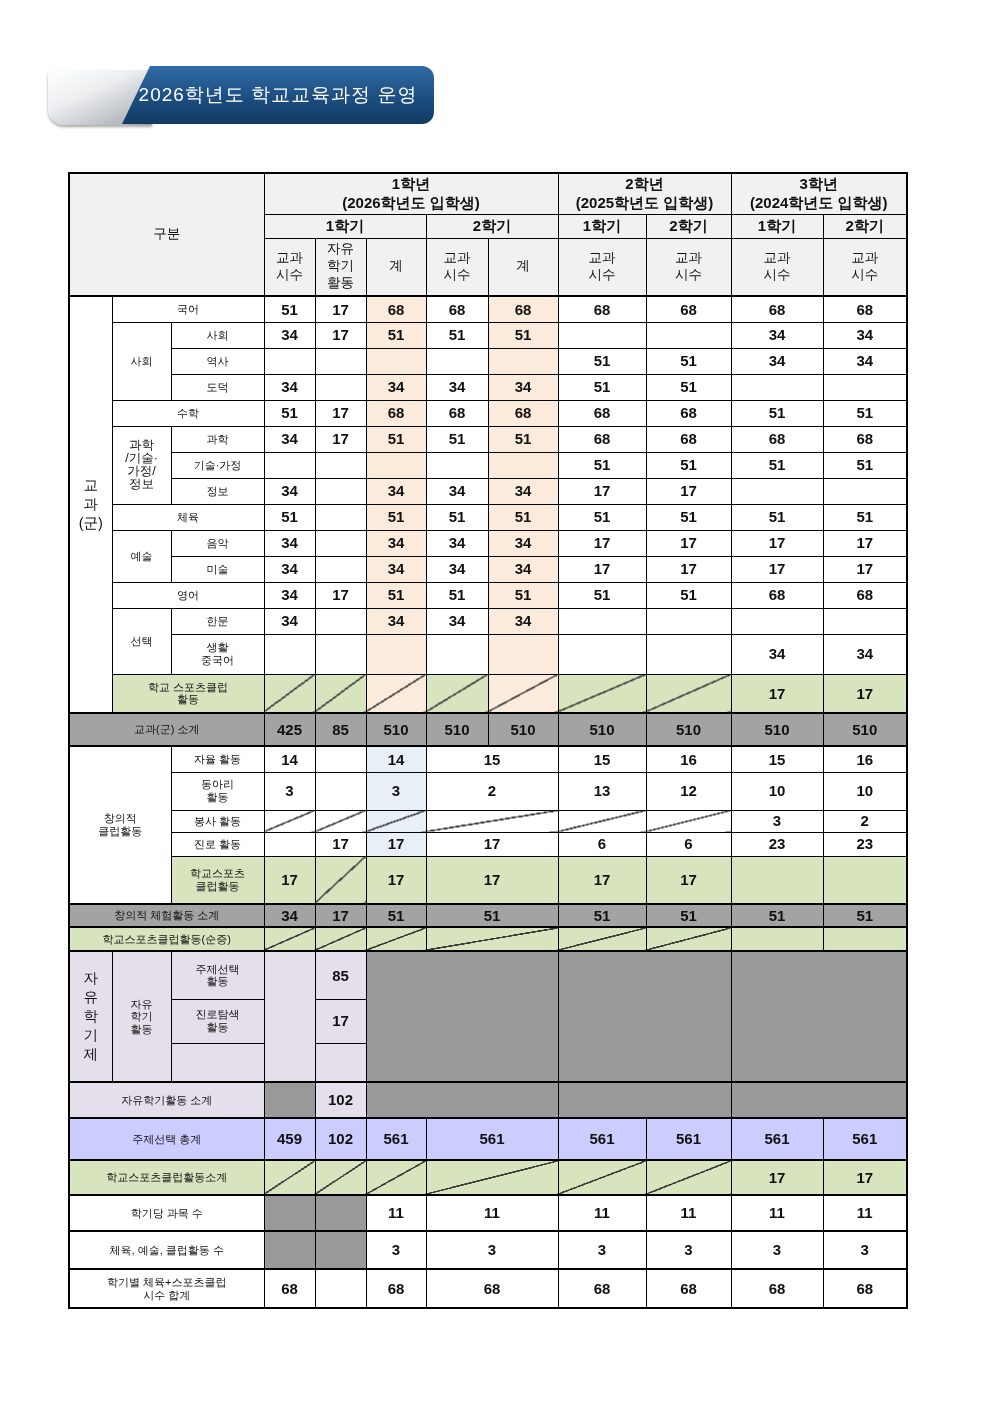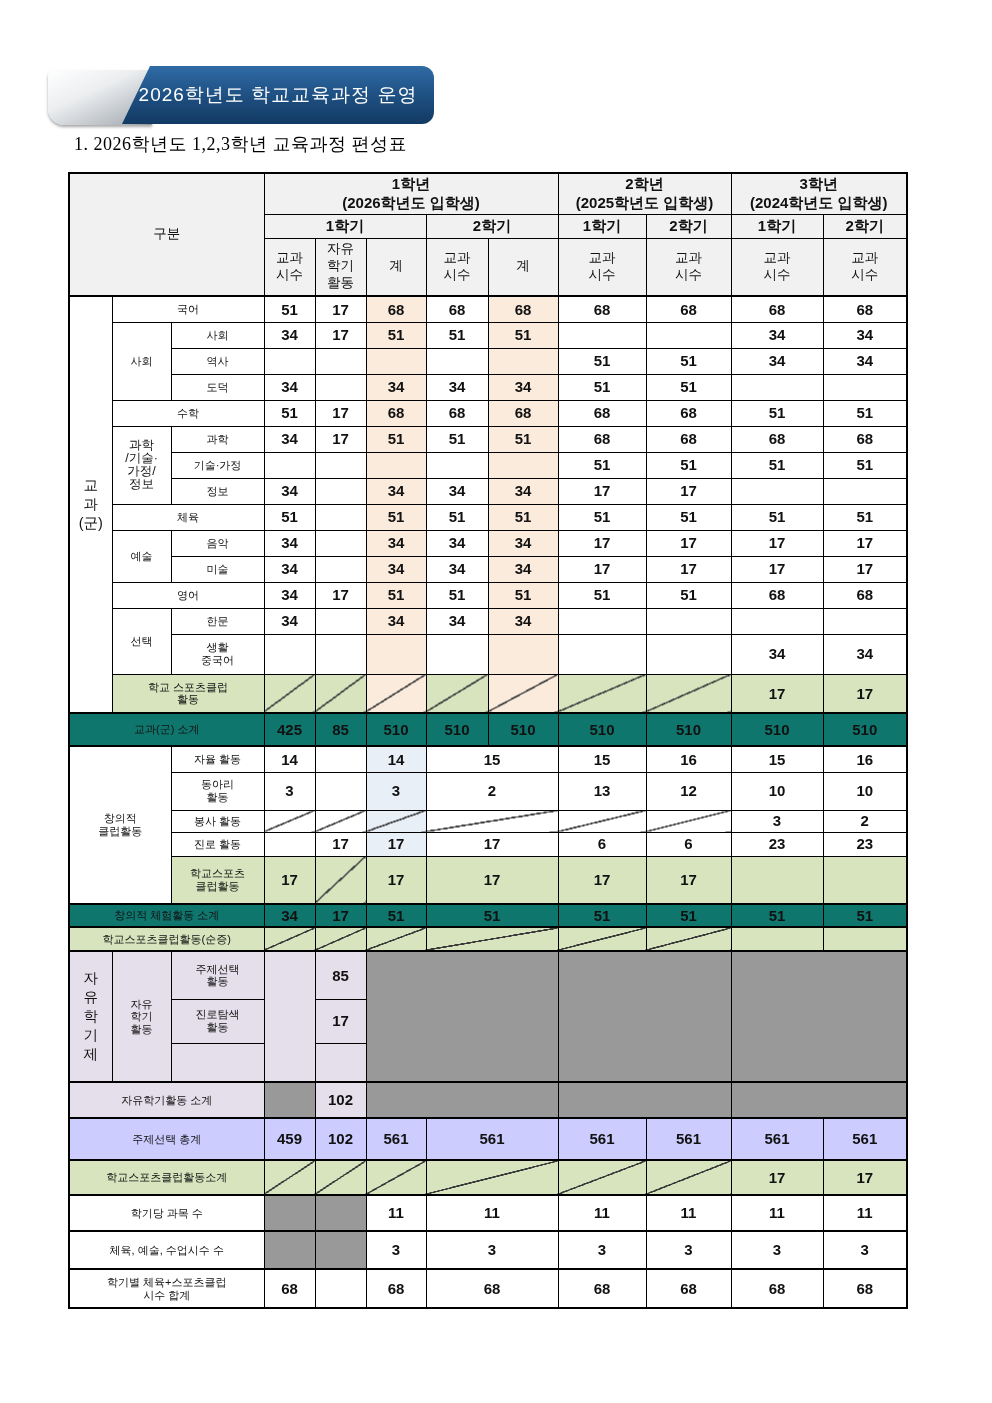--- a/index.html
+++ b/index.html
@@ -27,41 +27,40 @@
      font-size:15px;line-height:1.15;padding:0 2px;color:#111;overflow:hidden;}
   tr.tt > td{border-top-width:2px;}
 
   .hd{background:#F1F1F1;font-size:13.5px;line-height:1.25;}
   .hb{font-weight:bold;font-size:15px;}
   .lab{font-size:11px;}
   .sm{font-size:12.5px;line-height:1.05;}
   .vt{font-size:14.5px;line-height:1.3;}
   .num{font-weight:bold;font-size:15px;}
   .or{background:#FBEBDC;}
-  .bl{background:#0f766e;}
+  .bl{background:#a3a3a3;}
   .b2{background:#E9EFF7;}
   .gr{background:#D7E4BE;}
   .pw{background:#CCCCFF;}
   .lv{background:#E5DFEB;}
   .gy{background:#999999;}
   .dg{background-image:linear-gradient(to bottom right,
         transparent calc(50% - .8px),#3c3c3c calc(50% - .8px),
         #3c3c3c calc(50% + .8px),transparent calc(50% + .8px));}
 </style>
 </head>
 <body>
 
 <div class="sheet">
 
   <div class="banner-gray"></div>
   <div class="banner-blue">
     <span>2026학년도 학교교육과정 운영</span>
   </div>
 
-  <div class="page-title">1. 2026학년도 1,2,3학년 교육과정 편성표</div>
 
   <div class="tbl-wrap">
     <table>
       <colgroup>
         <col style="width:43px">
           <col style="width:59px">
           <col style="width:93px">
         <col style="width:51px">
           <col style="width:51px">
           <col style="width:60px">
@@ -455,21 +454,21 @@
             <td class="gy"></td>
             <td class="gy"></td>
             <td class="num">11</td>
             <td colspan="2" class="num">11</td>
             <td class="num">11</td>
             <td class="num">11</td>
             <td class="num">11</td>
             <td class="num">11</td>
           </tr>
           <tr class="tt" style="height: 38px;">
-            <td colspan="3" class="lab">체육, 예술, 수업시수 수</td>
+            <td colspan="3" class="lab">체육, 예술, 클럽활동 수</td>
             <td class="gy"></td>
             <td class="gy"></td>
             <td class="num">3</td>
             <td colspan="2" class="num">3</td>
             <td class="num">3</td>
             <td class="num">3</td>
             <td class="num">3</td>
             <td class="num">3</td>
           </tr>
           <tr class="tt" style="height: 39px;">

